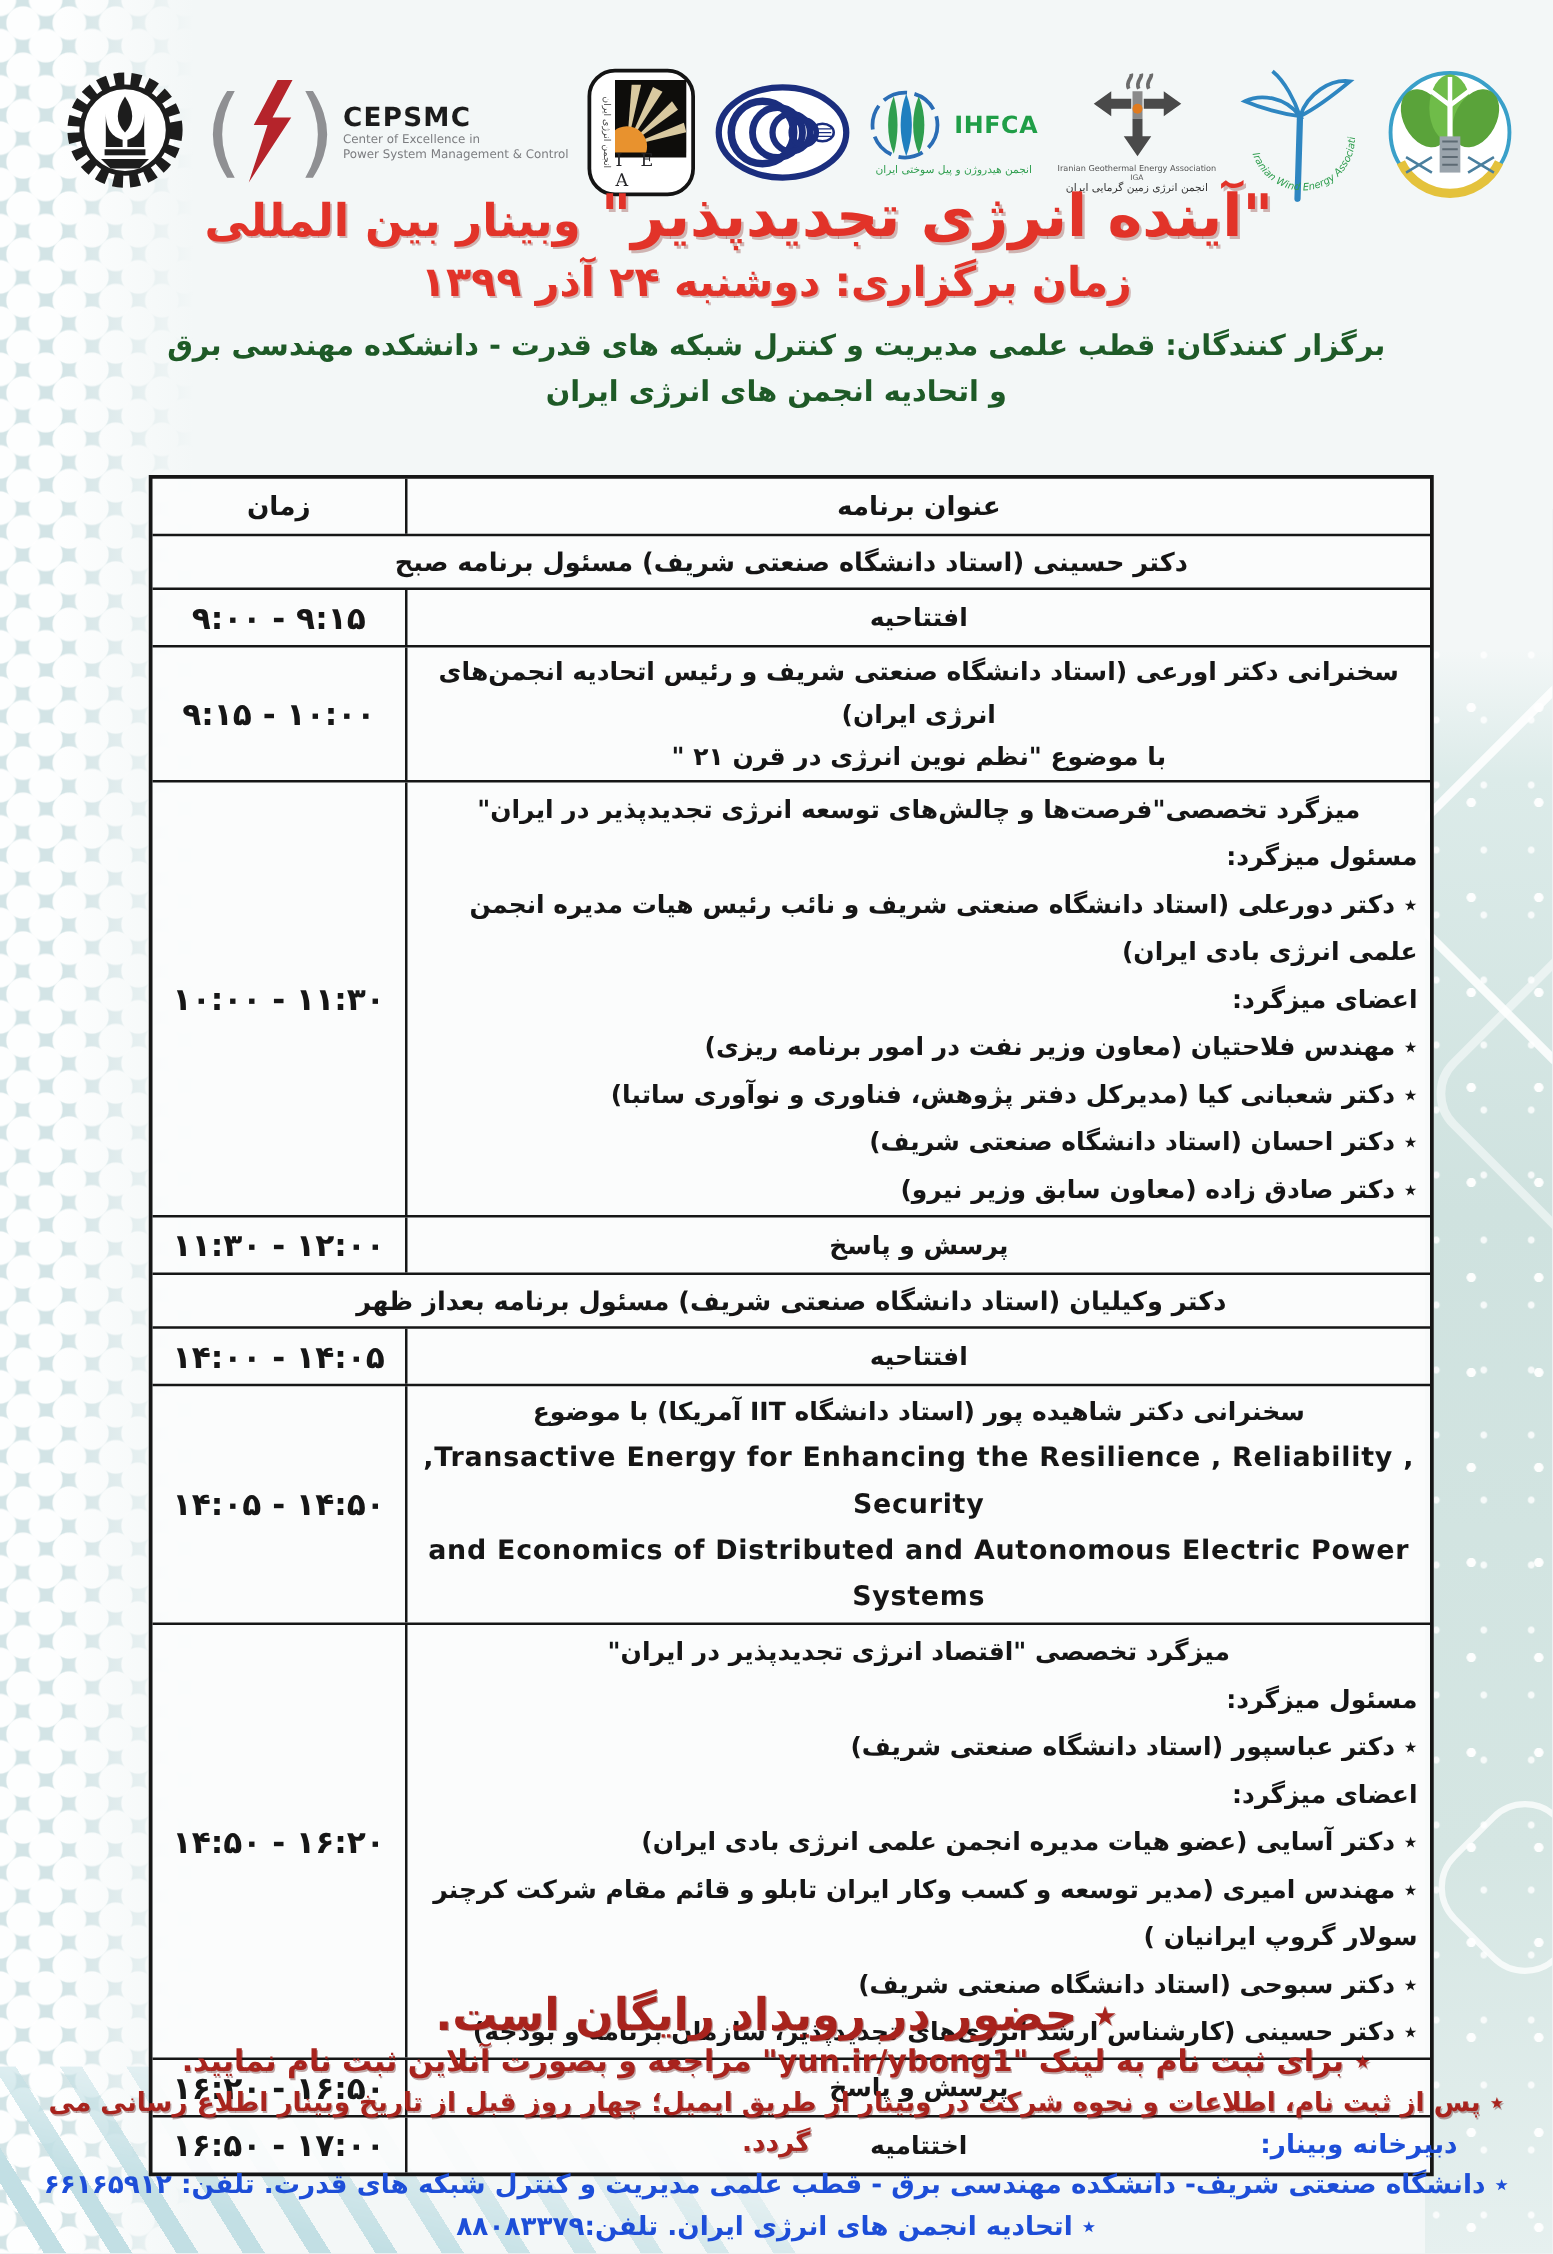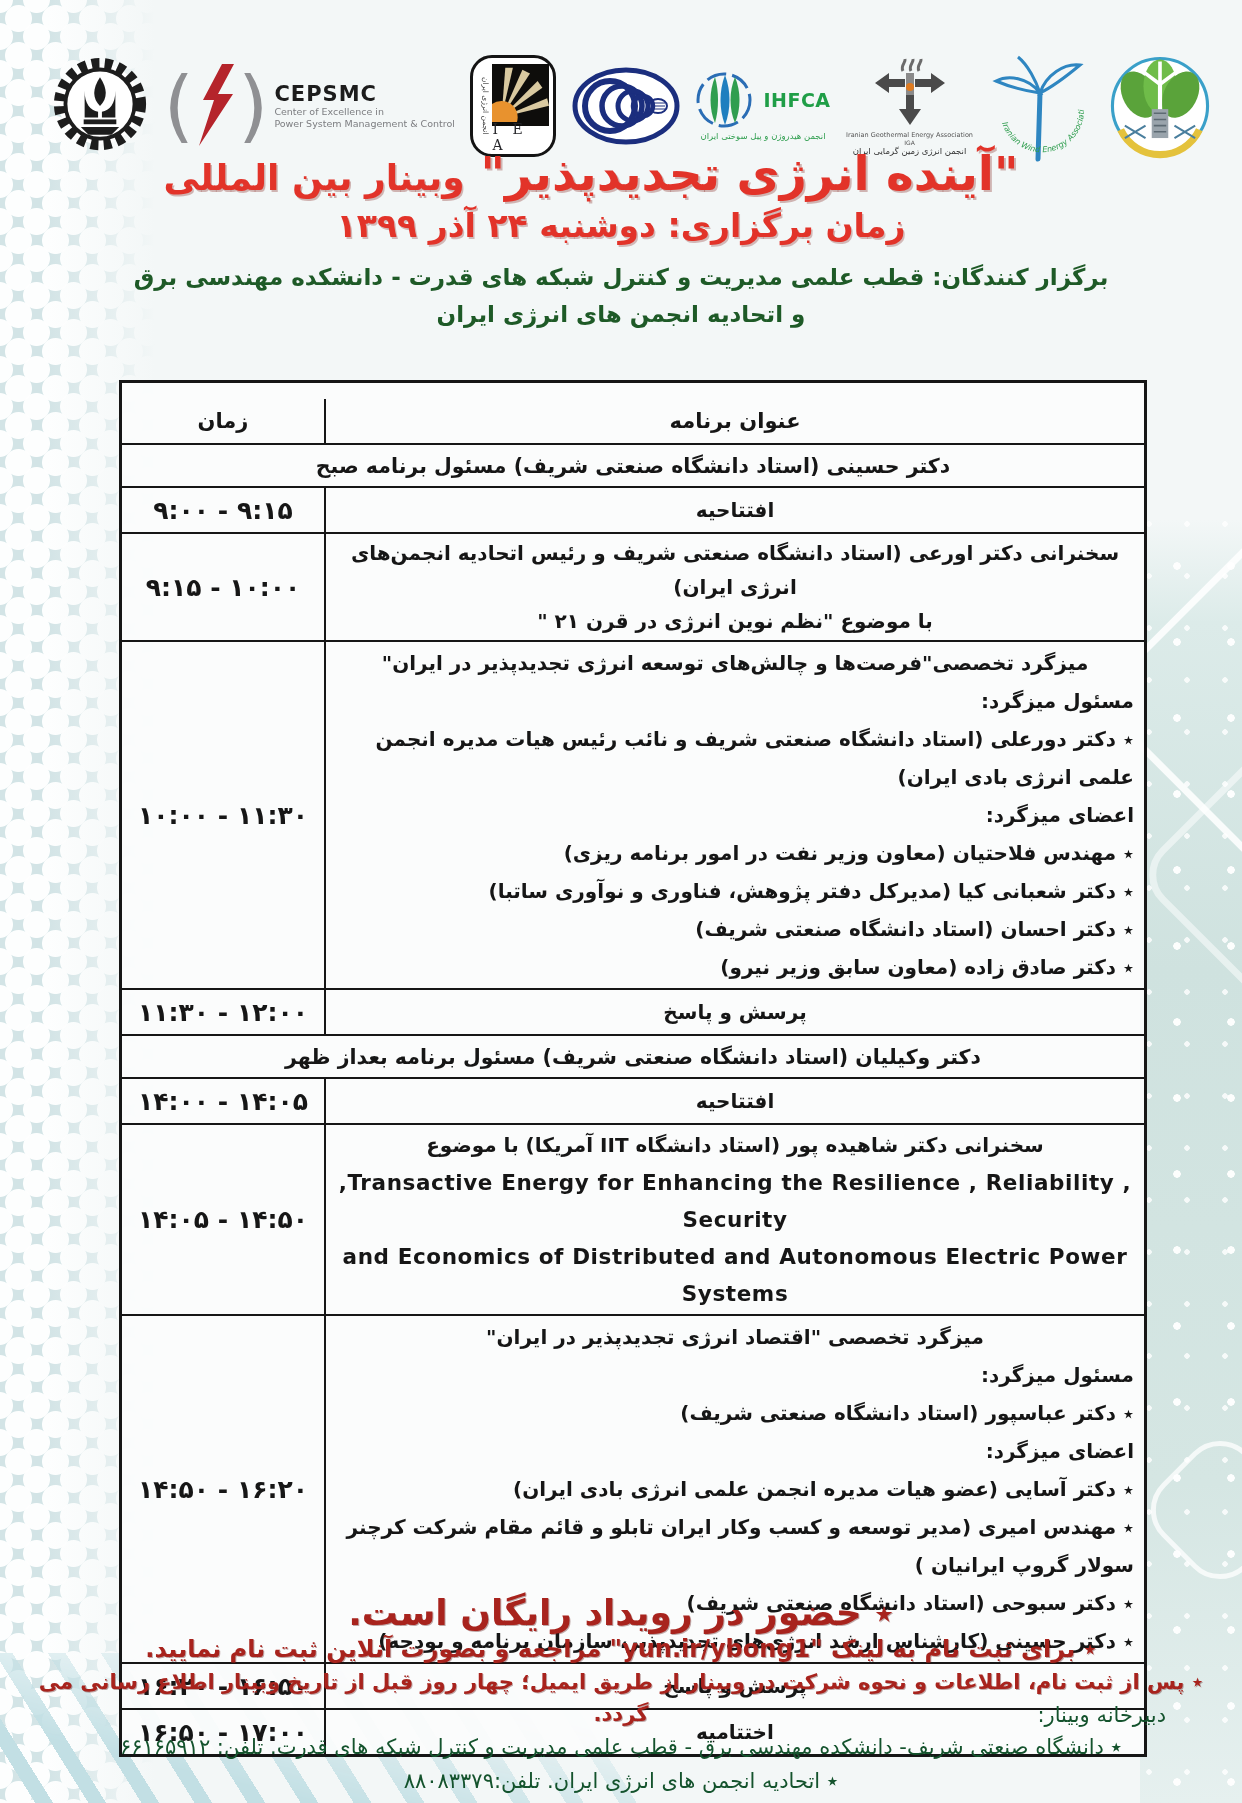--- a/index.html
+++ b/index.html
@@ -79,21 +79,21 @@
   .date-line{ position:absolute; top:206px; left:0; right:0; text-align:center; direction:rtl;
               font-size:33px; font-weight:800; color:#e23329; text-shadow:1.5px 1.5px 0 rgba(125,25,20,.28); }
   .green1{ position:absolute; top:264px; left:0; right:0; text-align:center; direction:rtl;
            font-size:23px; font-weight:800; color:#1e5a27; }
   .green2{ position:absolute; top:301px; left:0; right:0; text-align:center; direction:rtl;
            font-size:23px; font-weight:800; color:#1e5a27; }
   
   .table{ position:absolute; left:119px; top:380px; width:1028px; border:3px solid #161616;
           background:rgba(251,252,252,.93); }
   .trow{ display:flex; border-top:2.5px solid #161616; direction:ltr; }
-  .trow:first-child{ border-top:none;margin-top:16px; }
+  .trow:first-child{ border-top:none; }
   .cell-time{ width:204px; flex:none; border-right:2.5px solid #161616;
               display:flex; align-items:center; justify-content:center;
               direction:ltr; font-size:25px; font-weight:700; }
   .cell-content{ flex:1; direction:rtl; display:flex; flex-direction:column; justify-content:center;
                  padding:2px 10px; font-size:20px; font-weight:700; }
   .cell-full{ flex:1; direction:rtl; display:flex; align-items:center; justify-content:center;
               font-size:20.5px; font-weight:700; }
   .trow.header{ min-height:44px; }
   .trow.header .cell-time, .trow.header .cell-content{ font-size:21px; font-weight:800; }
   .trow.header .cell-content{ align-items:center; }
@@ -108,21 +108,21 @@
   .line.a-center{ text-align:center; }
   .line.a-right{ text-align:right; }
   .line.latin{ direction:ltr; font-size:21.5px; letter-spacing:.6px; font-weight:700; }
   
   .red-notes{ position:absolute; top:1594px; left:28px; right:28px; text-align:center; direction:rtl;
               color:#a8231d; font-weight:800; text-shadow:1px 1px 0 rgba(80,10,10,.35); }
   .rn1{ font-size:36px; line-height:38px; }
   .rn2{ font-size:24px; line-height:34px; }
   .rn3{ font-size:21px; line-height:32px; }
   .secretariat{ position:absolute; top:1700px; left:28px; right:28px; direction:rtl;
-                color:#14532d; font-weight:400; font-size:21px; }
+                color:#1d4ed8; font-weight:700; font-size:21px; }
   .sec-label{ text-align:right; padding-right:48px; line-height:30px; }
   .sec-item{ text-align:center; line-height:34px; }
 </style>
 </head>
 <body>
 
 <div class="page">
 
   <div class="dots-left"></div>
   <div class="stripes-bottom"></div>

